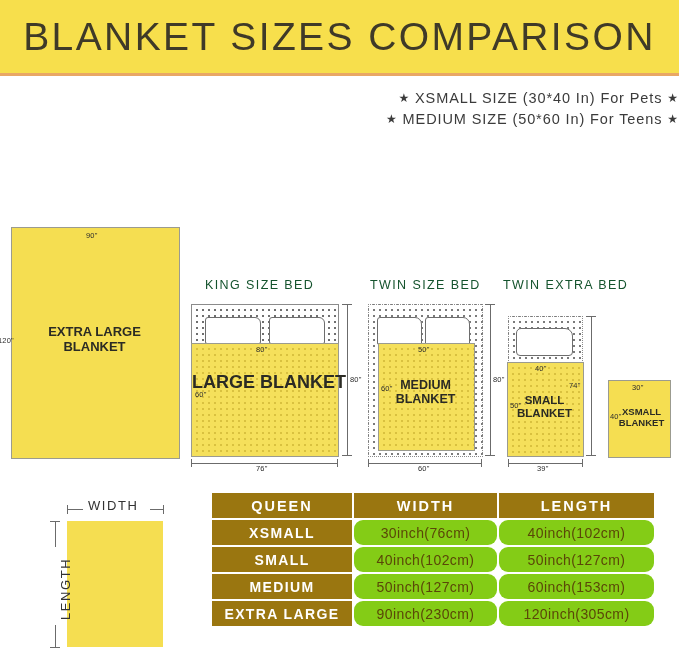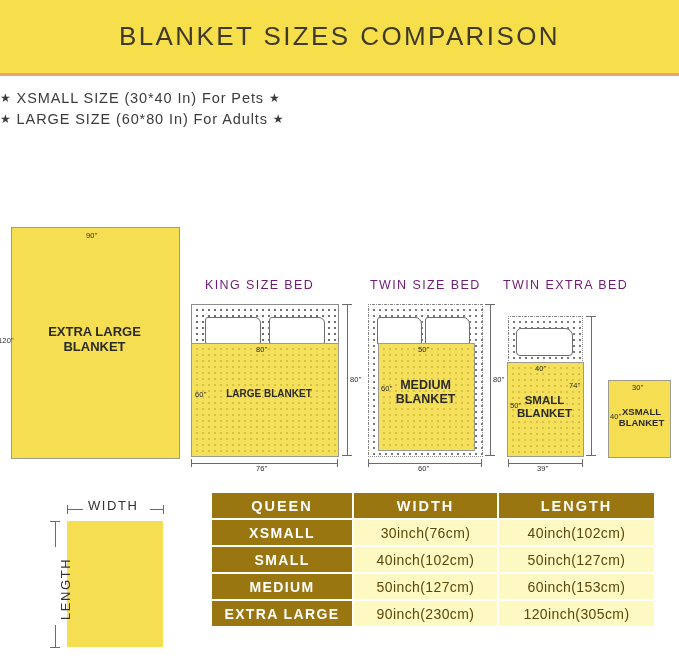--- a/index.html
+++ b/index.html
@@ -16,42 +16,42 @@
     position:absolute;left:0;top:0;width:679px;height:73px;
     background:#F7DF4C;
   }
   .banner-underline{
     position:absolute;left:0;top:73px;width:679px;height:3px;
     background:#E9A765;
   }
   .banner-title{
     position:absolute;left:0;top:0;width:679px;height:73px;
     display:flex;align-items:center;justify-content:center;
-    font-size:26px;letter-spacing:2.4px;color:#3f3a28;
+    font-size:39px;letter-spacing:2.4px;color:#3f3a28;
     font-weight:400;white-space:nowrap;
   }
 
   
   .bullets{
     position:absolute;left:0;top:88px;width:679px;
-    text-align:left;
+    text-align:right;
   }
   .bullet-line{
     font-size:14.5px;letter-spacing:0.9px;color:#3b3b3b;
     line-height:20.5px;white-space:nowrap;
   }
   .star{font-size:12px;vertical-align:1px;}
 
   
   .dim-label{
     position:absolute;font-size:7.5px;color:#2c2c2c;white-space:nowrap;
     letter-spacing:0.2px;
   }
   .bed-title{
-    position:absolute;font-size:12.5px;letter-spacing:1.4px;color:#701a75;
+    position:absolute;font-size:12.5px;letter-spacing:1.4px;color:#14532d;
     white-space:nowrap;
   }
   .blanket-name{
     position:absolute;text-align:center;color:#2b2b24;white-space:nowrap;
     line-height:1.12;font-weight:bold;
   }
 
   
   .mattress{
     position:absolute;border:1.5px solid #8b8b8b;background:#ffffff;
@@ -106,41 +106,41 @@
   }
   .sz-table th{
     background:#9A7610;color:#ffffff;font-weight:bold;letter-spacing:2px;
     font-size:14.5px;
   }
   .sz-table td.size-cell{
     background:#9A7610;color:#ffffff;font-weight:bold;letter-spacing:1.4px;
     width:140px;
   }
   .sz-table td.val-cell{
-    background:#fef9c3;color:#5a4708;letter-spacing:0.4px;
+    background:#84cc16;color:#5a4708;letter-spacing:0.4px;border-radius:9px;
   }
 </style>
 </head>
 <body>
 
 <div id="page">
 
   <div class="banner"></div>
   <div class="banner-underline"></div>
   <div class="banner-title">BLANKET SIZES COMPARISON</div>
 
   <div class="bullets">
     <div class="bullet-line">
       <span class="star">★</span>
       <span>XSMALL SIZE (30*40 In) For Pets</span>
       <span class="star">★</span>
     </div>
     <div class="bullet-line">
       <span class="star">★</span>
-      <span>LARGE SIZE (60*80 In) For Adults</span>
+      <span>MEDIUM SIZE (50*60 In) For Teens</span>
       <span class="star">★</span>
     </div>
   </div>
 
   <div>
     <div class="blanket-plain" style="left:11px;top:227px;width:167px;height:230px;"></div>
     <div class="dim-label" style="left:86px;top:231px;">90"</div>
     <div class="dim-label" style="left:-2px;top:336px;">120"</div>
     <div class="blanket-name" style="left:11px;top:325px;width:167px;font-size:13px;">
       <div>EXTRA LARGE</div>
@@ -151,21 +151,21 @@
   <div>
     <div class="bed-title" style="left:205px;top:278px;">KING SIZE BED</div>
 
     <div class="mattress" style="left:191px;top:304px;width:146px;height:151px;"></div>
     <div class="pillow" style="left:205px;top:317px;width:54px;height:25px;border-radius:3px 6px 2px 2px;"></div>
     <div class="pillow" style="left:269px;top:317px;width:54px;height:25px;border-radius:3px 6px 2px 2px;"></div>
 
     <div class="blanket-dotted" style="left:191px;top:343px;width:146px;height:112px;"></div>
     <div class="dim-label" style="left:256px;top:345px;">80"</div>
     <div class="dim-label" style="left:195px;top:390px;">60"</div>
-    <div class="blanket-name" style="left:191px;top:388px;width:156px;font-size:10px;">LARGE BLANKET</div>
+    <div class="blanket-name" style="left:191px;top:372px;width:156px;font-size:18px;">LARGE BLANKET</div>
 
     <div class="dimline-h" style="left:191px;top:463px;width:146px;"></div>
     <div class="tick-v" style="left:191px;top:459px;height:8px;"></div>
     <div class="tick-v" style="left:337px;top:459px;height:8px;"></div>
     <div class="dim-label" style="left:256px;top:464px;">76"</div>
 
     <div class="dimline-v" style="left:347px;top:304px;height:151px;"></div>
     <div class="tick-h" style="left:342px;top:304px;width:10px;"></div>
     <div class="tick-h" style="left:342px;top:455px;width:10px;"></div>
     <div class="dim-label" style="left:350px;top:375px;">80"</div>

